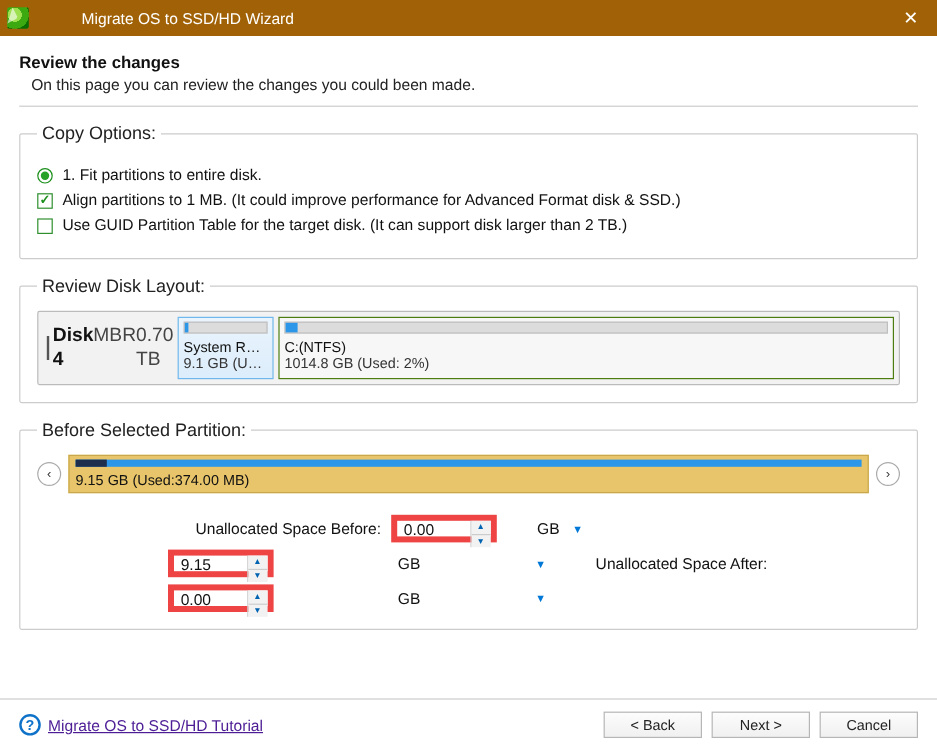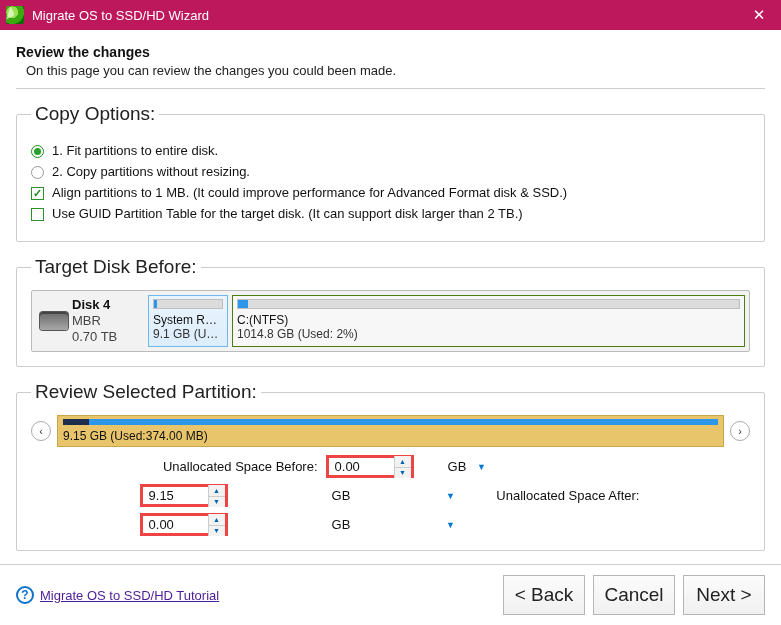--- a/index.html
+++ b/index.html
@@ -6,26 +6,27 @@
 body {
   font-family: "Segoe UI", Tahoma, sans-serif;
   font-size: 13px;
   background: #fff;
   color: #111;
   width: 781px;
   height: 625px;
   overflow: hidden;
 }
 .titlebar {
-  background: #be185d;
+  background: #a16207;
   color: #fff;
   height: 30px;
   display: flex;
   align-items: center;
   padding: 0 8px 0 6px;
+  gap: 36px;
 }
 .titlebar .appicon {
   width: 18px; height: 18px;
   margin-right: 8px;
   background: radial-gradient(circle at 35% 35%, #9de04f 0 35%, #3ba90f 36% 70%, #0a6e00 71% 100%);
   border-radius: 2px;
   position: relative;
 }
 .titlebar .appicon::after {
   content: "";
@@ -45,21 +46,21 @@
 .heading-block { margin-bottom: 10px; }
 .heading-title { font-size: 14px; font-weight: 700; color: #111; margin-bottom: 3px; }
 .heading-sub { font-size: 13px; color: #222; padding-left: 10px; }
 hr.sep { border: none; border-top: 1px solid #ccc; margin: 10px 0 14px 0; }
 fieldset {
   border: 1px solid #ccc;
   border-radius: 2px;
   padding: 12px 14px 14px 14px;
   margin-bottom: 14px;
 }
-fieldset > legend { font-size: 19px; padding: 0 4px; color: #222; }
+fieldset > legend { font-size: 15px; padding: 0 4px; color: #222; }
 .radiorow, .checkrow {
   display: flex; align-items: flex-end; gap: 8px;
   margin: 6px 0;
   font-size: 13px;
 }
 .radio {
   width: 13px; height: 13px;
   border: 1px solid #999;
   border-radius: 50%;
   display: inline-flex; align-items: center; justify-content: center;
@@ -94,21 +95,21 @@
   gap: 4px;
   align-items: center;
   padding-left: 4px;
 }
 .diskicon {
   width: 28px; height: 18px;
   background: linear-gradient(#6a6a6a,#a7a7a7);
   border-radius: 3px;
   box-shadow: 0 2px 0 #444 inset, 0 0 0 1px #555;
 }
-.disklabels { display: flex; flex-direction: column; font-size: 13px; line-height: 1.25; }
+.disklabels { display: flex; flex-direction: row; font-size: 16px; line-height: 1.25; }
 .disklabels .dname { font-weight: 700; }
 .disklabels .mbr, .disklabels .size { color: #444; }
 .part {
   border: 1px solid #4d7c0f;
   background: #f7f7f7;
   display: flex; flex-direction: column;
   padding: 3px 4px 2px 4px;
   font-size: 12px;
   min-width: 0;
 }
@@ -157,26 +158,26 @@
 }
 .selpart .cap { font-size: 12px; margin-top: 4px; color: #111; }
 
 .grid3 {
   display: grid;
   grid-template-columns: 180px 110px auto auto auto;
   row-gap: 6px;
   column-gap: 6px;
   align-items: center;
   justify-content: center;
-  margin-top: 8px;
+  margin-top: 18px;
 }
 .lbl { text-align: right; font-size: 13px; padding-right: 2px; }
 .numbox {
-  display: flex; align-items: center;
-  border: 3px solid #ef4444;
+  display: flex; align-items: flex-start;
+  border: 5px solid #ef4444;
   height: 23px;
   width: 88px;
   background: #fff;
 }
 .numbox .val {
   flex: 1; padding: 0 6px; font-size: 13px;
   border: none; outline: none;
 }
 .spinner {
   display: flex; flex-direction: column;
@@ -211,24 +212,24 @@
   width: 18px; height: 18px;
   border-radius: 50%;
   border: 2px solid #0e72c9;
   color: #0e72c9;
   font-size: 12px; font-weight: 700;
   display: flex; align-items: center; justify-content: center;
 }
 .helplink { color: #4c1d95; text-decoration: underline; font-size: 13px; cursor: pointer; }
 .footer .spacer { flex: 1; }
 .btn {
-  min-width: 82px; height: 40px;
+  min-width: 82px; height: 22px;
   border: 1px solid #b6b6b6;
   background: linear-gradient(#fcfcfc,#f0f0f0);
-  font-size: 19px; color: #222;
+  font-size: 12px; color: #222;
   margin-left: 8px;
   cursor: pointer;
   display: inline-flex; align-items: center; justify-content: center;
 }
 </style>
 </head>
 <body>
 
 <div class="titlebar">
   <div class="appicon"></div>
@@ -243,36 +244,32 @@
   </div>
   <hr class="sep">
 
   <fieldset>
     <legend>Copy Options:</legend>
 
     <div class="radiorow">
       <span class="radio checked"></span>
       <span>1. Fit partitions to entire disk.</span>
     </div>
-    <div class="radiorow">
-      <span class="radio"></span>
-      <span>2. Copy partitions without resizing.</span>
-    </div>
     <div class="checkrow">
       <span class="checkbox checked"></span>
       <span>Align partitions to 1 MB.  (It could improve performance for Advanced Format disk &amp; SSD.)</span>
     </div>
     <div class="checkrow">
       <span class="checkbox"></span>
       <span>Use GUID Partition Table for the target disk. (It can support disk larger than 2 TB.)</span>
     </div>
   </fieldset>
 
   <fieldset>
-    <legend>Target Disk Before:</legend>
+    <legend>Review Disk Layout:</legend>
     <div class="layout-box">
       <div class="diskinfo">
         <div class="diskicon"></div>
         <div class="disklabels">
           <span class="dname">Disk 4</span>
           <span class="mbr">MBR</span>
           <span class="size">0.70 TB</span>
         </div>
       </div>
       <div class="part p1 selected">
@@ -286,21 +283,21 @@
         <div class="bar">
             <div class="used" style="width:2%"></div>
           </div>
         <div class="pname">C:(NTFS)</div>
         <div class="psize">1014.8 GB (Used: 2%)</div>
       </div>
     </div>
   </fieldset>
 
   <fieldset>
-    <legend>Review Selected Partition:</legend>
+    <legend>Before Selected Partition:</legend>
 
     <div class="slider-row">
       <div class="circle-btn">‹</div>
       <div class="selpart">
         <div class="barouter">
           <div class="usedseg" style="width:4%"></div>
         </div>
         <div class="cap">9.15 GB (Used:374.00 MB)</div>
       </div>
       <div class="circle-btn">›</div>
@@ -345,15 +342,15 @@
   </fieldset>
 </div>
 
 <div class="footer">
   <div class="help">
     <div class="helpicon">?</div>
     <span class="helplink">Migrate OS to SSD/HD Tutorial</span>
   </div>
   <div class="spacer"></div>
   <div class="btn">&lt; Back</div>
+  <div class="btn">Next &gt;</div>
   <div class="btn">Cancel</div>
-  <div class="btn">Next &gt;</div>
 </div>
 
 </body></html>

